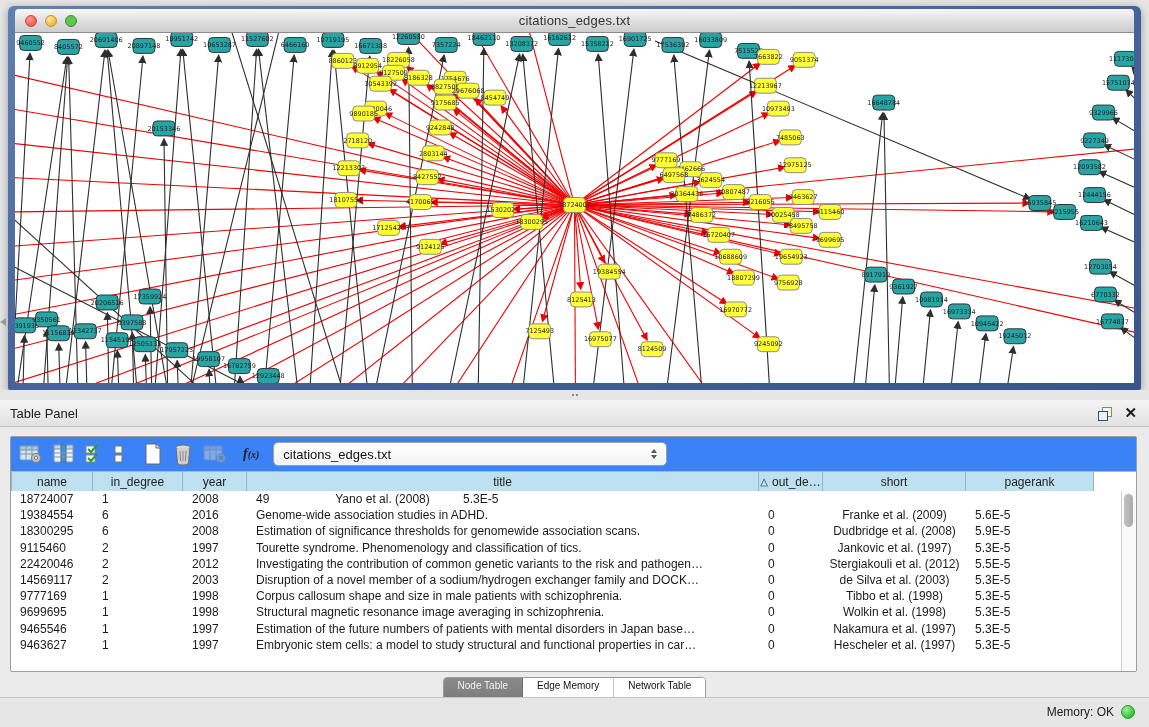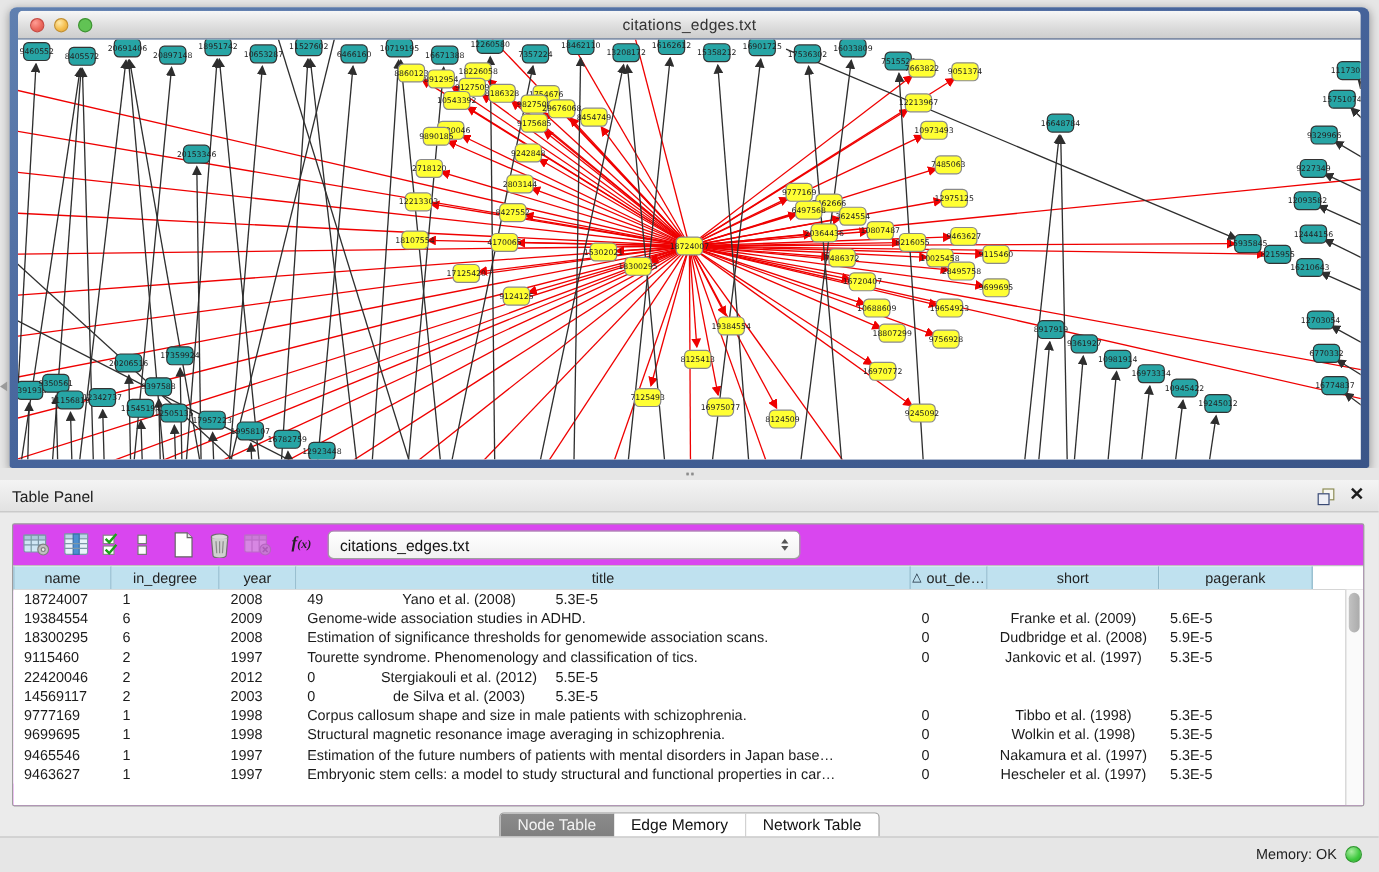--- a/index.html
+++ b/index.html
@@ -49,21 +49,21 @@
     border-bottom:1px solid #c2c2c2;display:flex;align-items:center;
   }
   .panel-header .title{font-size:13px;color:#222;margin-left:10px;flex:1;}
   .panel-header .hdr-icons{display:flex;align-items:center;gap:12px;margin-right:12px;}
   .float-ic{width:14px;height:13px;position:relative;display:inline-block;}
   .float-ic .sq1{position:absolute;left:4px;top:0;width:8px;height:8px;border:1px solid #8a8a55;background:#f7f7ef;}
   .float-ic .sq2{position:absolute;left:0;top:4px;width:8px;height:8px;border:1px solid #3a4a74;background:#eef0f6;}
   .close-x{font-size:15px;font-weight:bold;color:#1c1c1c;line-height:14px;cursor:default;}
   .panel-body{
     position:absolute;left:10px;top:36px;width:1127px;height:236px;
-    border:1px solid #9d9d9d;border-radius:2px;background:#d946ef;box-sizing:border-box;overflow:hidden;
+    border:1px solid #9d9d9d;border-radius:2px;background:#3b82f6;box-sizing:border-box;overflow:hidden;
   }
   .toolbar{height:34px;display:flex;align-items:center;padding-left:8px;}
   .tb-ic{height:22px;display:flex;align-items:center;justify-content:center;margin-right:10px;}
   .tb-ic svg{display:block;}
   .fx{font-family:"Liberation Serif",serif;font-style:italic;font-weight:bold;font-size:14px;color:#222;margin:0 14px 0 6px;}
   .combo{
     width:392px;height:22px;background:linear-gradient(#ffffff,#f2f2f2);
     border:1px solid #9f9f9f;border-radius:5px;display:flex;align-items:center;
     font-size:13px;color:#111;box-shadow:inset 0 1px 0 #fff;
   }
@@ -89,21 +89,21 @@
   .c0{width:82px;}.c1{width:90px;}.c2{width:64px;}.c3{width:512px;}
   .c4{width:64px;}.c5{width:143px;text-align:center;padding-left:0;}.c6{width:128px;}
   .vscroll{position:absolute;right:0;top:19px;bottom:0;width:14px;background:#fafafa;border-left:1px solid #d0d0d0;}
   .vthumb{position:absolute;left:2px;top:3px;width:9px;height:33px;border-radius:5px;
     background:linear-gradient(90deg,#c2c2c2,#ababab);}
   
   .tabs{position:absolute;left:0;top:277px;width:100%;display:flex;justify-content:center;}
   .seg{display:flex;border:1px solid #9b9b9b;border-radius:4px;overflow:hidden;background:#fff;
     box-shadow:0 1px 0 rgba(255,255,255,.7);}
   .seg .tab{
-    font-size:13px;color:#111;padding:2px 14px 15px;background:#fff;border-right:1px solid #c7c7c7;
+    font-size:10px;color:#111;padding:2px 14px 15px;background:#fff;border-right:1px solid #c7c7c7;
   }
   .seg .tab:last-child{border-right:none;}
   .seg .tab.active{background:linear-gradient(#8b8b8b,#787878);color:#f3f3f3;border-right:1px solid #6e6e6e;}
   
   .statusbar{position:absolute;left:0;top:697px;width:1149px;height:30px;background:#e6e6e6;border-top:1px solid #c6c6c6;}
   .mem{position:absolute;right:14px;top:7px;display:flex;align-items:center;gap:7px;font-size:12px;color:#222;}
   .mem-dot{width:14px;height:14px;border-radius:50%;box-sizing:border-box;border:1px solid #2f9a2f;
     background:radial-gradient(circle at 35% 30%,#a9eda0,#3ec93e 60%,#2fae2f);}
 </style>
 </head>
@@ -841,21 +841,21 @@
             <div class="g-cell c0">18724007</div>
             <div class="g-cell c1">1</div>
             <div class="g-cell c2">2008</div>
             <div class="g-cell c4">49</div>
             <div class="g-cell c5">Yano et al. (2008)</div>
             <div class="g-cell c6">5.3E-5</div>
           </div>
           <div class="g-row">
             <div class="g-cell c0">19384554</div>
             <div class="g-cell c1">6</div>
-            <div class="g-cell c2">2009</div>
+            <div class="g-cell c2">2016</div>
             <div class="g-cell c3">Genome-wide association studies in ADHD.</div>
             <div class="g-cell c4">0</div>
             <div class="g-cell c5">Franke et al. (2009)</div>
             <div class="g-cell c6">5.6E-5</div>
           </div>
           <div class="g-row">
             <div class="g-cell c0">18300295</div>
             <div class="g-cell c1">6</div>
             <div class="g-cell c2">2008</div>
             <div class="g-cell c3">Estimation of significance thresholds for genomewide association scans.</div>
@@ -869,28 +869,30 @@
             <div class="g-cell c2">1997</div>
             <div class="g-cell c3">Tourette syndrome. Phenomenology and classification of tics.</div>
             <div class="g-cell c4">0</div>
             <div class="g-cell c5">Jankovic et al. (1997)</div>
             <div class="g-cell c6">5.3E-5</div>
           </div>
           <div class="g-row">
             <div class="g-cell c0">22420046</div>
             <div class="g-cell c1">2</div>
             <div class="g-cell c2">2012</div>
+            <div class="g-cell c3">Investigating the contribution of common genetic variants to the risk and pathogen…</div>
             <div class="g-cell c4">0</div>
             <div class="g-cell c5">Stergiakouli et al. (2012)</div>
             <div class="g-cell c6">5.5E-5</div>
           </div>
           <div class="g-row">
             <div class="g-cell c0">14569117</div>
             <div class="g-cell c1">2</div>
             <div class="g-cell c2">2003</div>
+            <div class="g-cell c3">Disruption of a novel member of a sodium/hydrogen exchanger family and DOCK…</div>
             <div class="g-cell c4">0</div>
             <div class="g-cell c5">de Silva et al. (2003)</div>
             <div class="g-cell c6">5.3E-5</div>
           </div>
           <div class="g-row">
             <div class="g-cell c0">9777169</div>
             <div class="g-cell c1">1</div>
             <div class="g-cell c2">1998</div>
             <div class="g-cell c3">Corpus callosum shape and size in male patients with schizophrenia.</div>
             <div class="g-cell c4">0</div>

